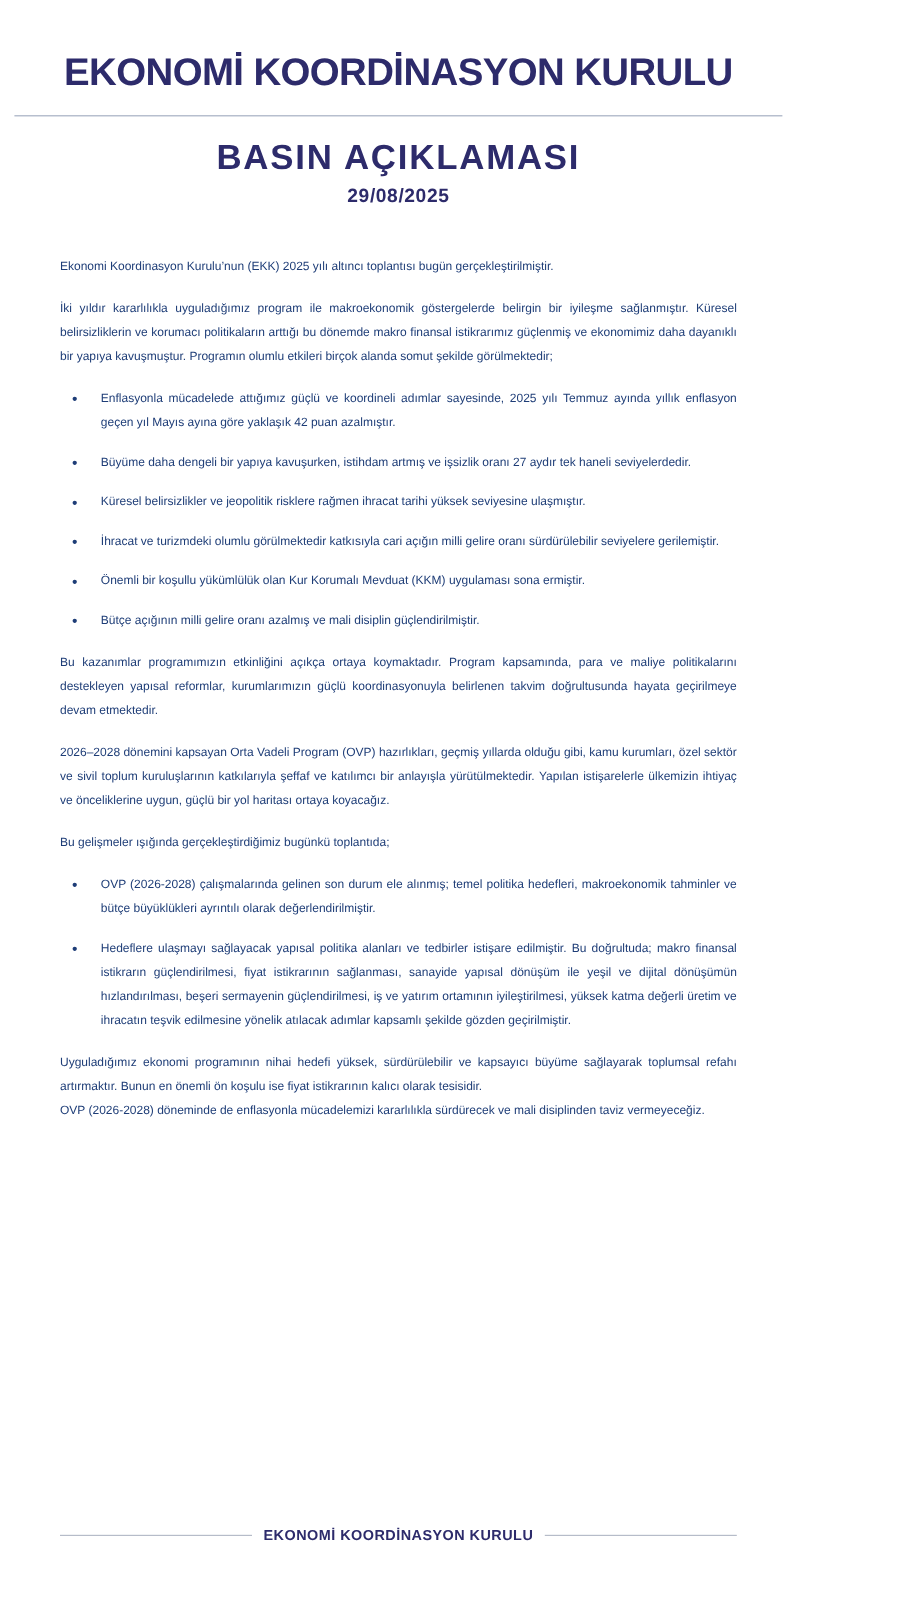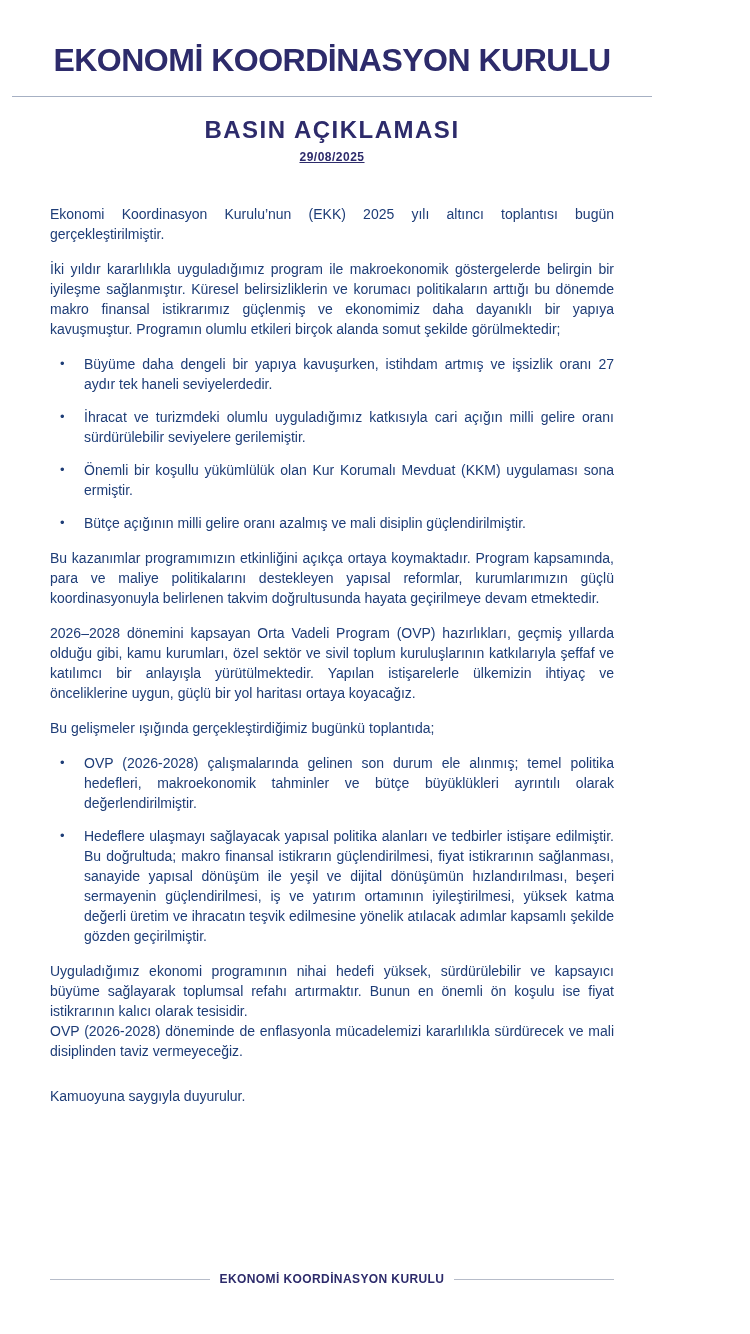--- a/index.html
+++ b/index.html
@@ -26,37 +26,36 @@
     letter-spacing:-0.5px;
     color:var(--heading);
   }
   .divider{
     width:640px;height:1px;
     background:var(--divider);
     margin:17px auto 0;
   }
   .subtitle{
     margin:19px 0 0;
-    font-size:24px;
+    font-size:29px;
     font-weight:700;
     letter-spacing:1.5px;
     color:var(--heading);
   }
   .date{
     margin-top:6px;
-    font-size:12px;
+    font-size:16px;
     font-weight:700;
     letter-spacing:0.5px;
     color:var(--heading);
-    text-decoration:underline;
   }
   .content{
     padding:40px 50px 0;
     color:var(--body);
-    font-size:14px;
+    font-size:10px;
     line-height:20px;
     text-align:justify;
   }
   .content p{ margin:0 0 15px; }
   .content ul{
     list-style:none;
     margin:0 0 15px;
     padding:0;
   }
   .content li{
@@ -101,41 +100,42 @@
     <div class="divider"></div>
     <h2 class="subtitle">BASIN AÇIKLAMASI</h2>
     <div class="date">29/08/2025</div>
   </header>
 
   <main class="content">
     <p>Ekonomi Koordinasyon Kurulu’nun (EKK) 2025 yılı altıncı toplantısı bugün gerçekleştirilmiştir.</p>
     <p>İki yıldır kararlılıkla uyguladığımız program ile makroekonomik göstergelerde belirgin bir iyileşme sağlanmıştır. Küresel belirsizliklerin ve korumacı politikaların arttığı bu dönemde makro finansal istikrarımız güçlenmiş ve ekonomimiz daha dayanıklı bir yapıya kavuşmuştur. Programın olumlu etkileri birçok alanda somut şekilde görülmektedir;</p>
 
     <ul>
+      <li>Enflasyonla mücadelede attığımız güçlü ve koordineli adımlar sayesinde, 2025 yılı Temmuz ayında yıllık enflasyon geçen yıl Mayıs ayına göre yaklaşık 42 puan azalmıştır.</li>
       <li>Büyüme daha dengeli bir yapıya kavuşurken, istihdam artmış ve işsizlik oranı 27 aydır tek haneli seviyelerdedir.</li>
-      <li>İhracat ve turizmdeki olumlu uyguladığımız katkısıyla cari açığın milli gelire oranı sürdürülebilir seviyelere gerilemiştir.</li>
+      <li>Küresel belirsizlikler ve jeopolitik risklere rağmen ihracat tarihi yüksek seviyesine ulaşmıştır.</li>
+      <li>İhracat ve turizmdeki olumlu görülmektedir katkısıyla cari açığın milli gelire oranı sürdürülebilir seviyelere gerilemiştir.</li>
       <li>Önemli bir koşullu yükümlülük olan Kur Korumalı Mevduat (KKM) uygulaması sona ermiştir.</li>
       <li>Bütçe açığının milli gelire oranı azalmış ve mali disiplin güçlendirilmiştir.</li>
     </ul>
 
     <p>Bu kazanımlar programımızın etkinliğini açıkça ortaya koymaktadır. Program kapsamında, para ve maliye politikalarını destekleyen yapısal reformlar, kurumlarımızın güçlü koordinasyonuyla belirlenen takvim doğrultusunda hayata geçirilmeye devam etmektedir.</p>
     <p>2026–2028 dönemini kapsayan Orta Vadeli Program (OVP) hazırlıkları, geçmiş yıllarda olduğu gibi, kamu kurumları, özel sektör ve sivil toplum kuruluşlarının katkılarıyla şeffaf ve katılımcı bir anlayışla yürütülmektedir. Yapılan istişarelerle ülkemizin ihtiyaç ve önceliklerine uygun, güçlü bir yol haritası ortaya koyacağız.</p>
     <p>Bu gelişmeler ışığında gerçekleştirdiğimiz bugünkü toplantıda;</p>
 
     <ul>
       <li>OVP (2026-2028) çalışmalarında gelinen son durum ele alınmış; temel politika hedefleri, makroekonomik tahminler ve bütçe büyüklükleri ayrıntılı olarak değerlendirilmiştir.</li>
       <li>Hedeflere ulaşmayı sağlayacak yapısal politika alanları ve tedbirler istişare edilmiştir. Bu doğrultuda; makro finansal istikrarın güçlendirilmesi, fiyat istikrarının sağlanması, sanayide yapısal dönüşüm ile yeşil ve dijital dönüşümün hızlandırılması, beşeri sermayenin güçlendirilmesi, iş ve yatırım ortamının iyileştirilmesi, yüksek katma değerli üretim ve ihracatın teşvik edilmesine yönelik atılacak adımlar kapsamlı şekilde gözden geçirilmiştir.</li>
     </ul>
 
     <div class="para-group">
       <p>Uyguladığımız ekonomi programının nihai hedefi yüksek, sürdürülebilir ve kapsayıcı büyüme sağlayarak toplumsal refahı artırmaktır. Bunun en önemli ön koşulu ise fiyat istikrarının kalıcı olarak tesisidir.</p>
       <p>OVP (2026-2028) döneminde de enflasyonla mücadelemizi kararlılıkla sürdürecek ve mali disiplinden taviz vermeyeceğiz.</p>
     </div>
 
-    <p>Kamuoyuna saygıyla duyurulur.</p>
   </main>
 
   <footer>
     <span class="fline"></span>
     <span class="flabel">EKONOMİ KOORDİNASYON KURULU</span>
     <span class="fline"></span>
   </footer>
 
 </div>
 

